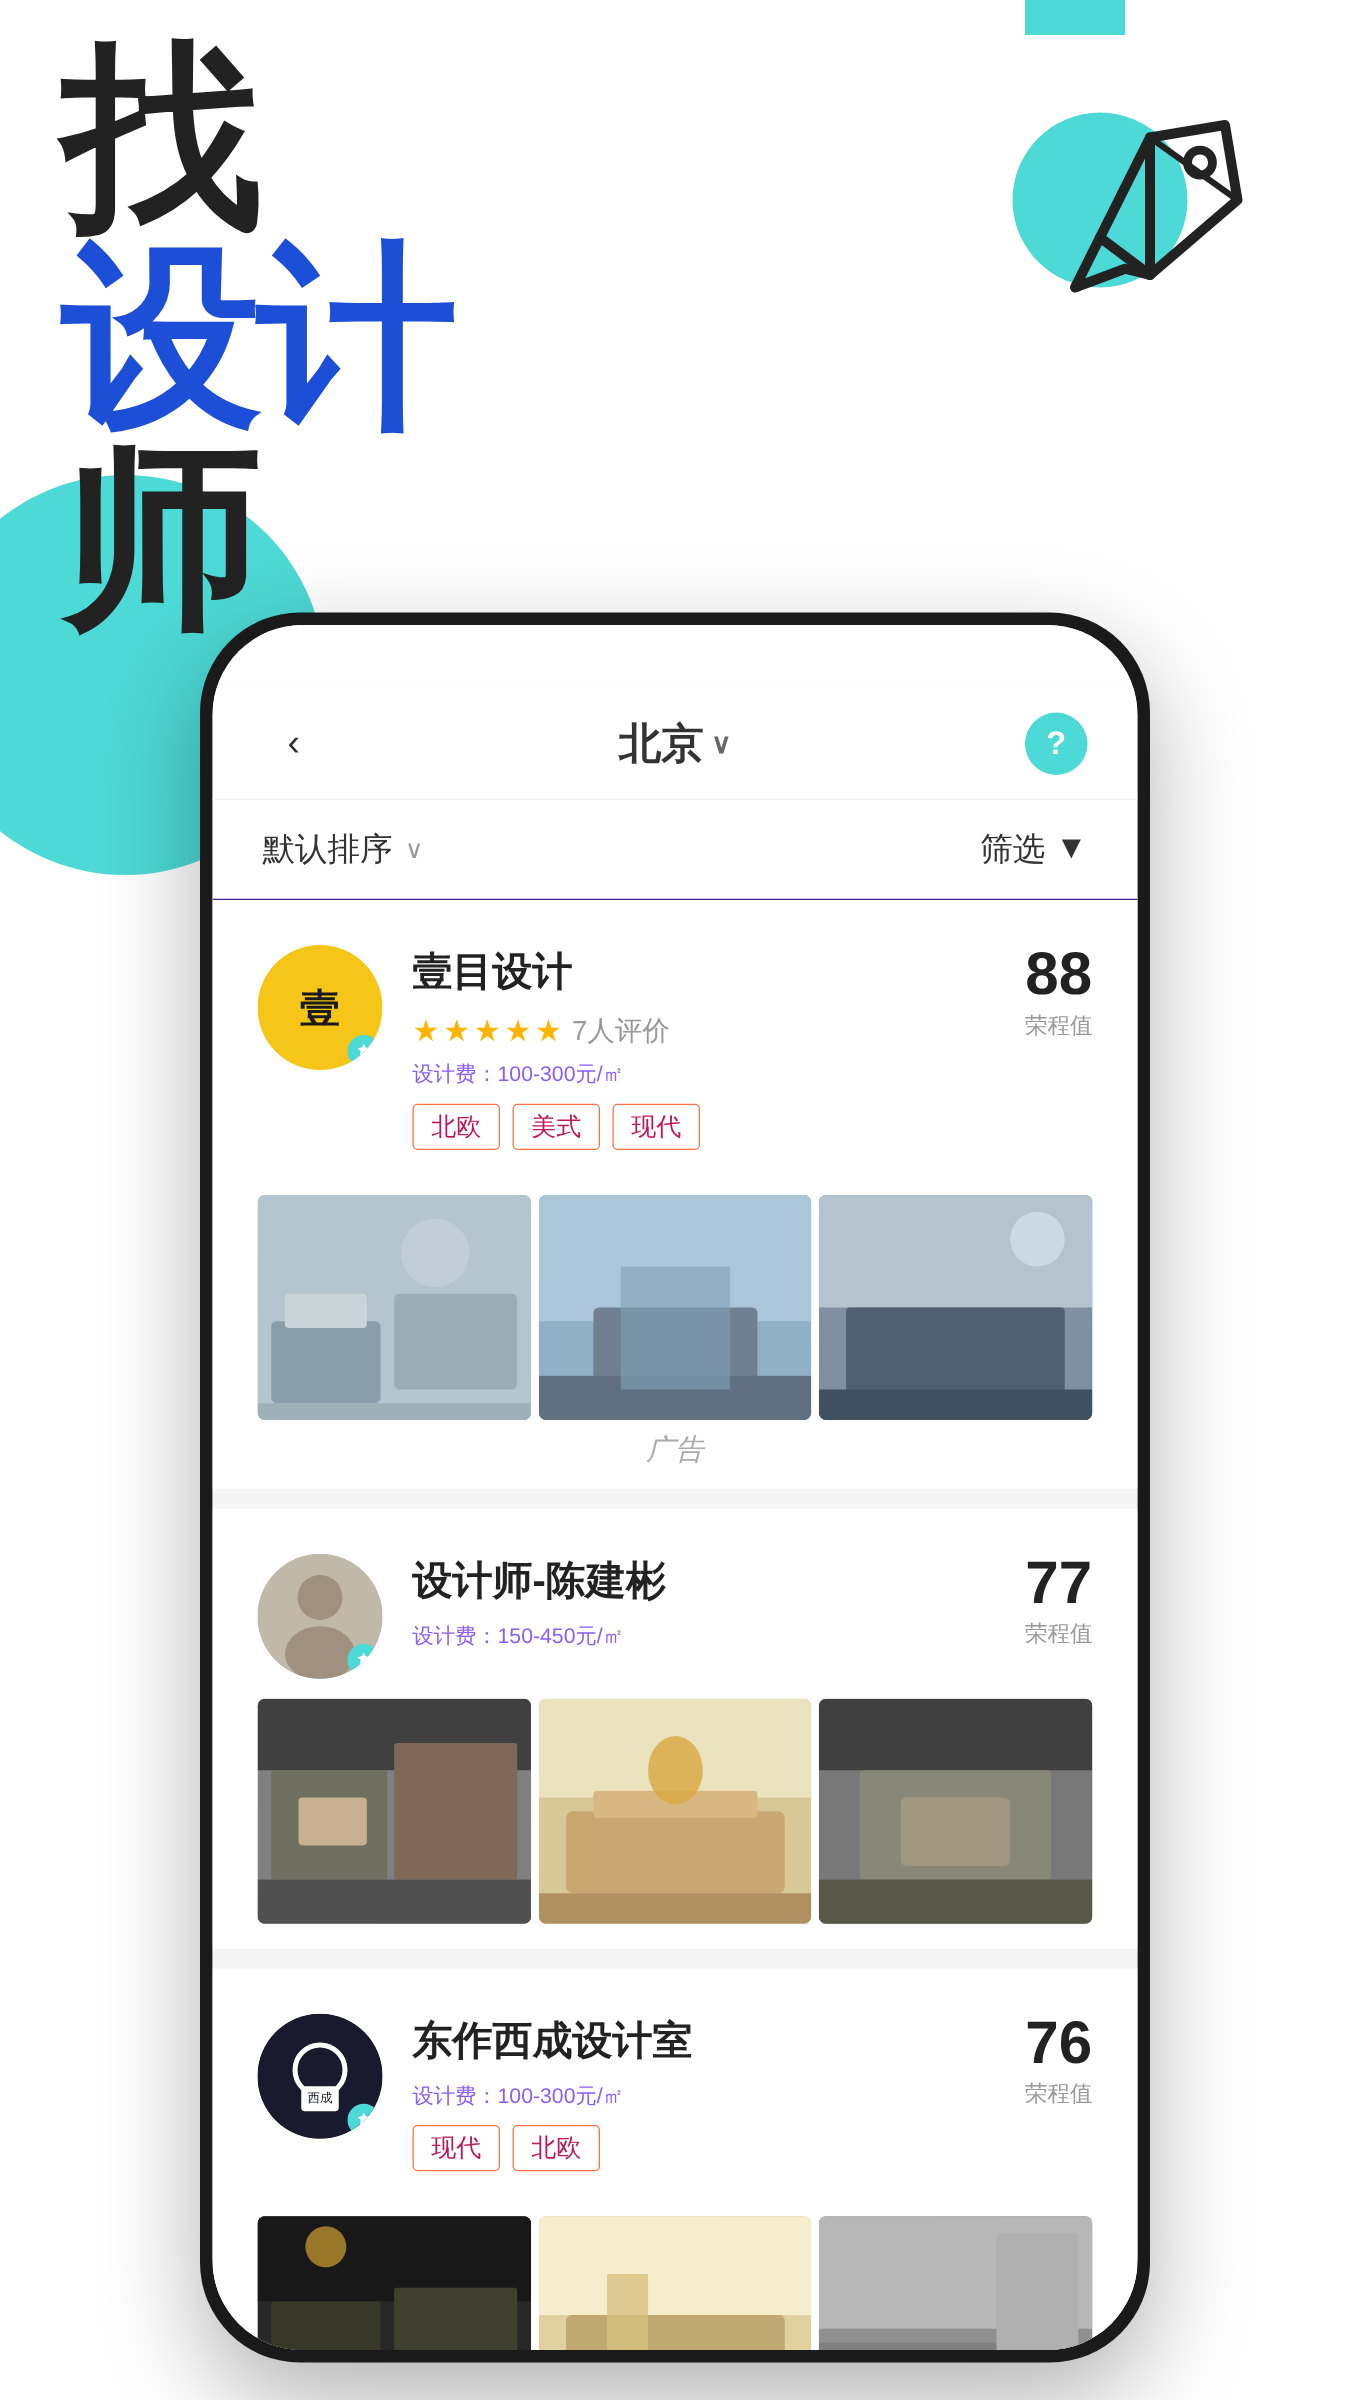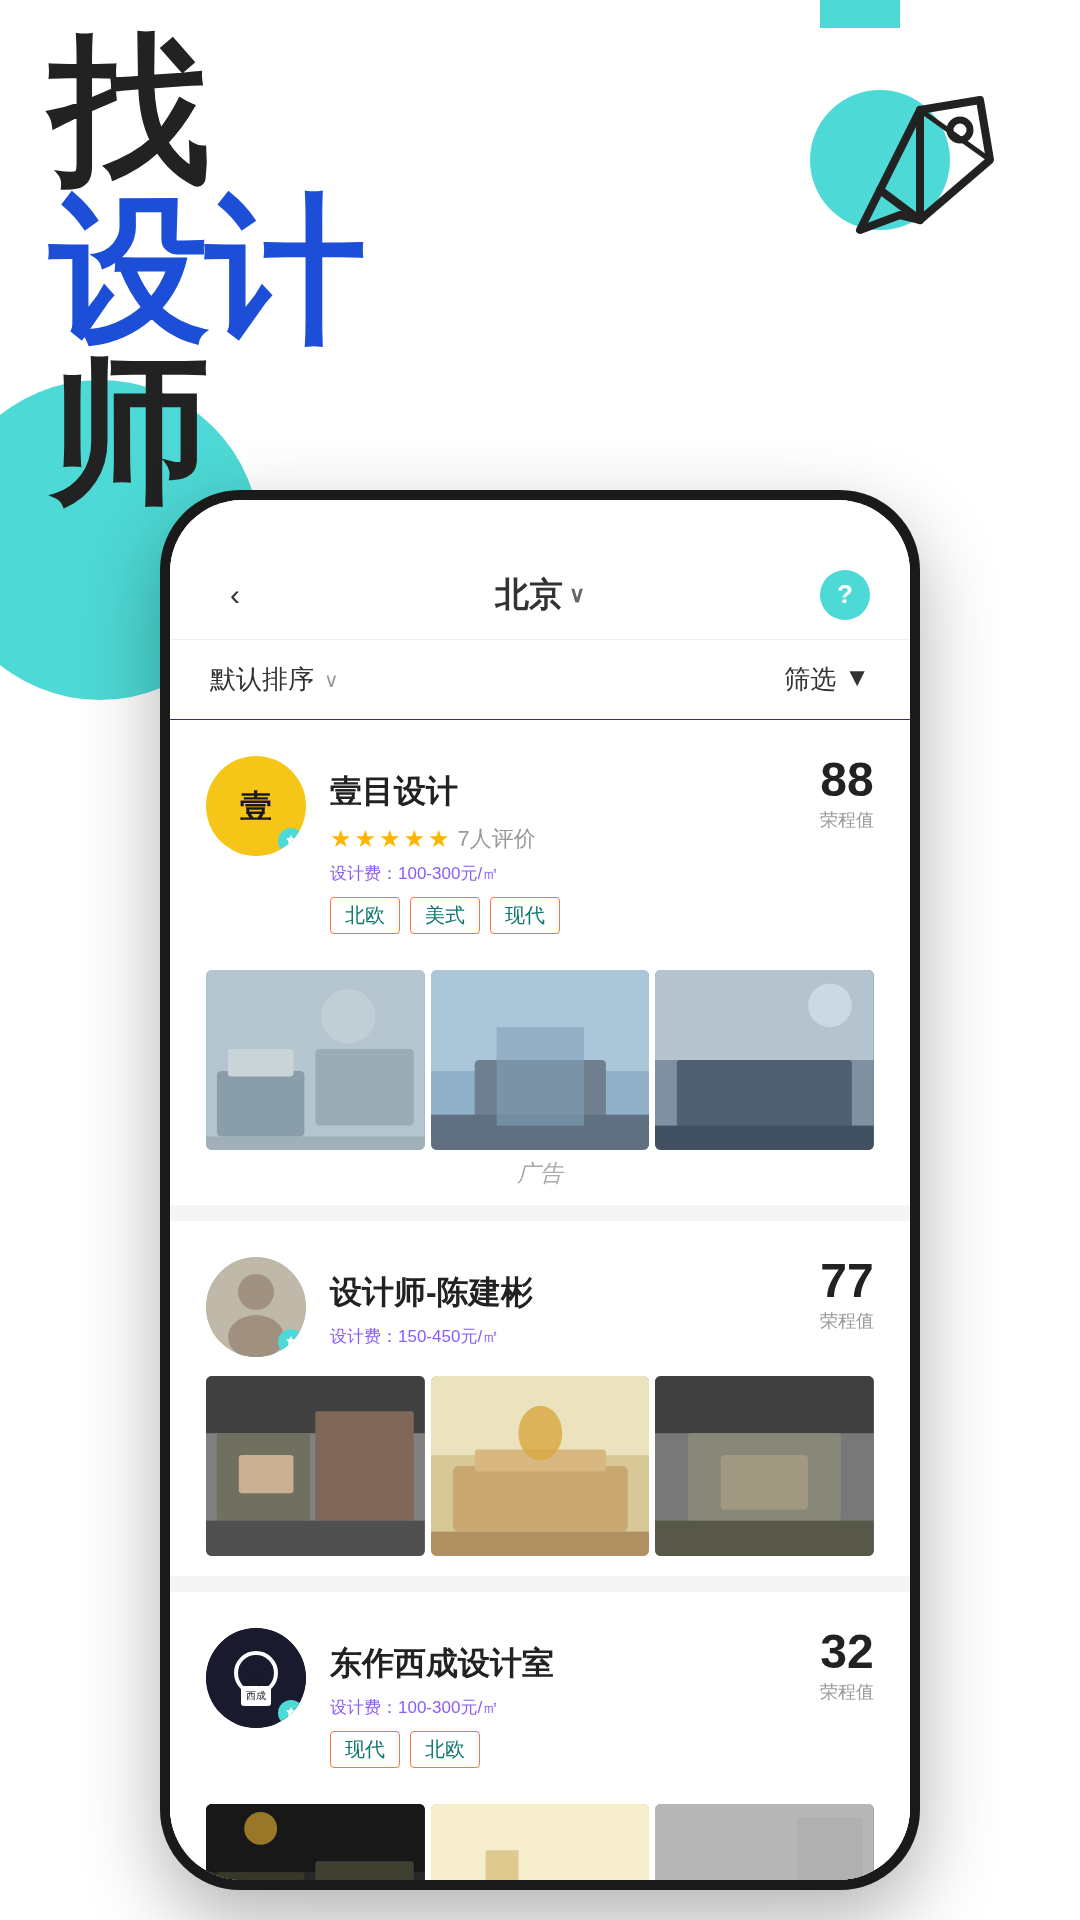--- a/index.html
+++ b/index.html
@@ -245,21 +245,20 @@
       align-items: center;
       justify-content: center;
     }
     .avatar-badge svg {
       width: 14px;
       height: 14px;
     }
 
     .card-info {
       flex: 1;
-      margin-top: 14px;
     }
     .card-name {
       font-size: 32px;
       font-weight: 700;
       color: #222;
       margin-bottom: 10px;
     }
     .card-rating {
       display: flex;
       align-items: center;
@@ -284,21 +283,21 @@
       margin-bottom: 12px;
     }
     .card-tags {
       display: flex;
       gap: 10px;
       flex-wrap: wrap;
       margin-bottom: 20px;
     }
     .tag {
       border: 1px solid #ff7043;
-      color: #0f766e;
+      color: #be185d;
       font-size: 20px;
       padding: 4px 14px;
       border-radius: 4px;
     }
 
     .score-box {
       text-align: center;
       flex-shrink: 0;
     }
     .score-number {
@@ -601,21 +600,21 @@
             <div class="card-info">
               <div class="card-name">东作西成设计室</div>
               <div class="card-price" style="margin-top:10px;margin-bottom:12px;">设计费：100-300元/㎡</div>
               <div class="card-tags">
                 <span class="tag">现代</span>
                 <span class="tag">北欧</span>
               </div>
             </div>
           </div>
           <div class="score-box">
-            <div class="score-number">32</div>
+            <div class="score-number">76</div>
             <div class="score-label">荣程值</div>
           </div>
         </div>
         <div class="photo-grid">
           <div class="photo-item">
             <div class="photo-placeholder photo-room1">
               <svg width="100%" height="100%" viewBox="0 0 200 180" preserveAspectRatio="xMidYMid slice">
                 <rect width="200" height="180" fill="#282828"></rect>
                 <rect x="0" y="0" width="200" height="70" fill="#181818"></rect>
                 <rect x="10" y="70" width="80" height="80" fill="#383828" rx="2"></rect>

